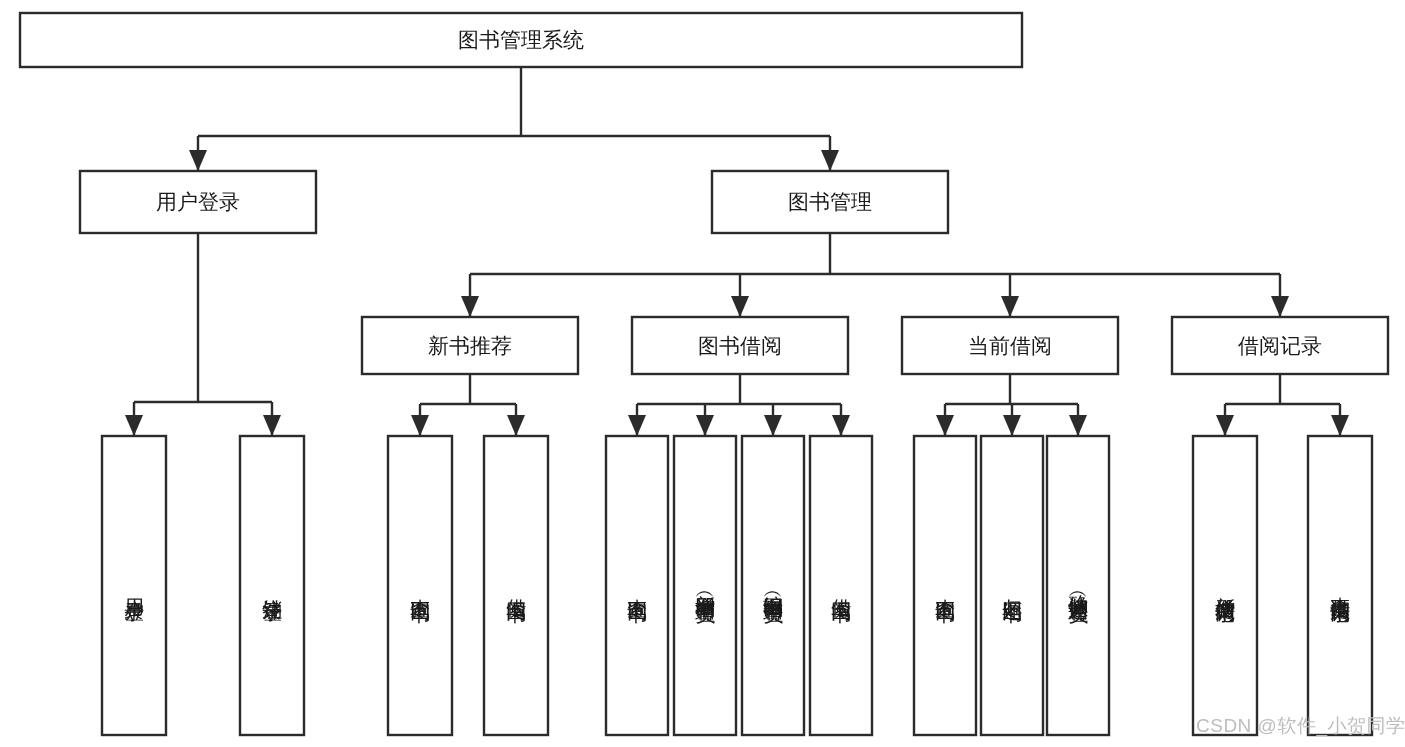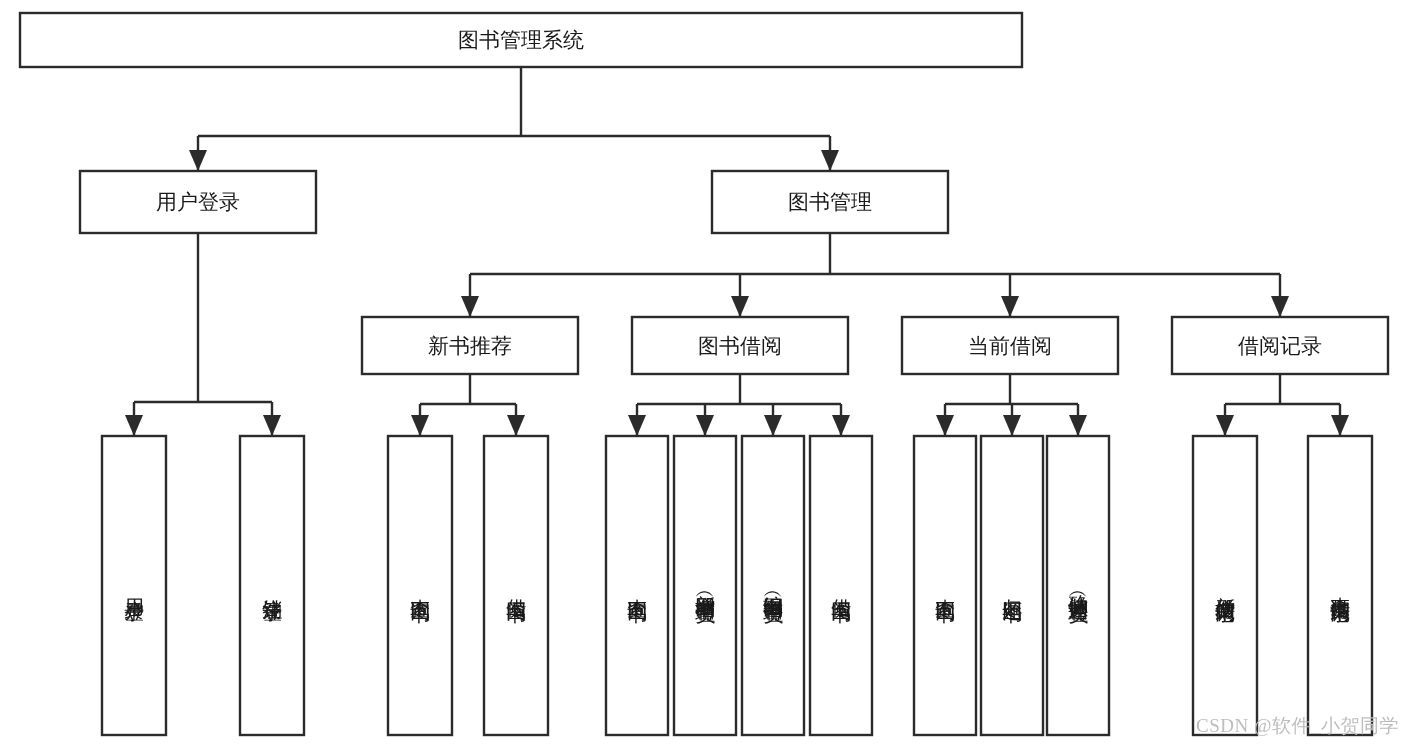--- a/index.html
+++ b/index.html
@@ -62,21 +62,21 @@
     font-family: "DejaVu Sans", "Liberation Sans", sans-serif;
     font-size: 20px;
     line-height: 1.28;
     letter-spacing: 1.5px;
     color: #1a1a1a;
     white-space: nowrap;
     text-align: center;
   }
   .watermark {
     position: absolute;
-    font-family: Liberation Serif, serif;
+    font-family: Liberation Sans, sans-serif;
     font-size: 19px;
     color: #bdbdbd;
     white-space: nowrap;
     letter-spacing: 0.5px;
   }
 </style>
 </head>
 <body>
 
 <div id="diagram-root">

